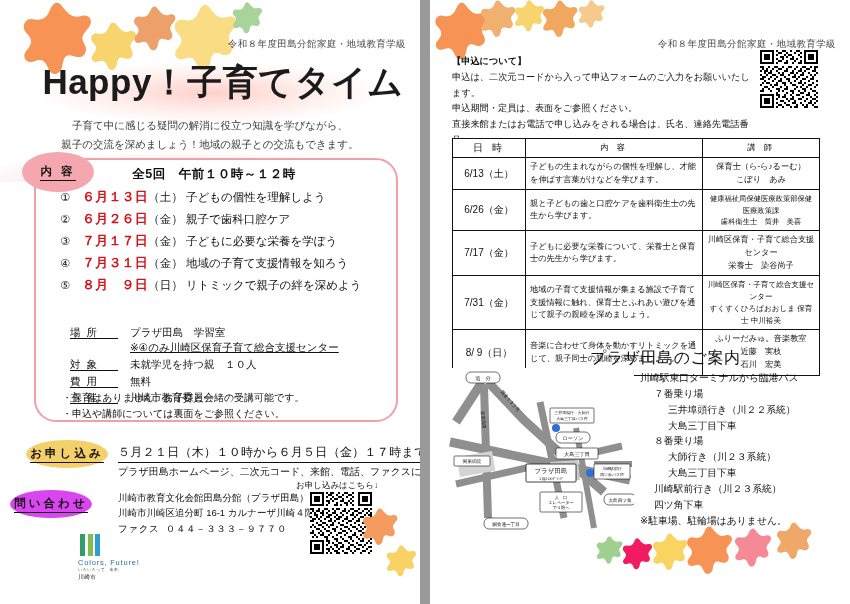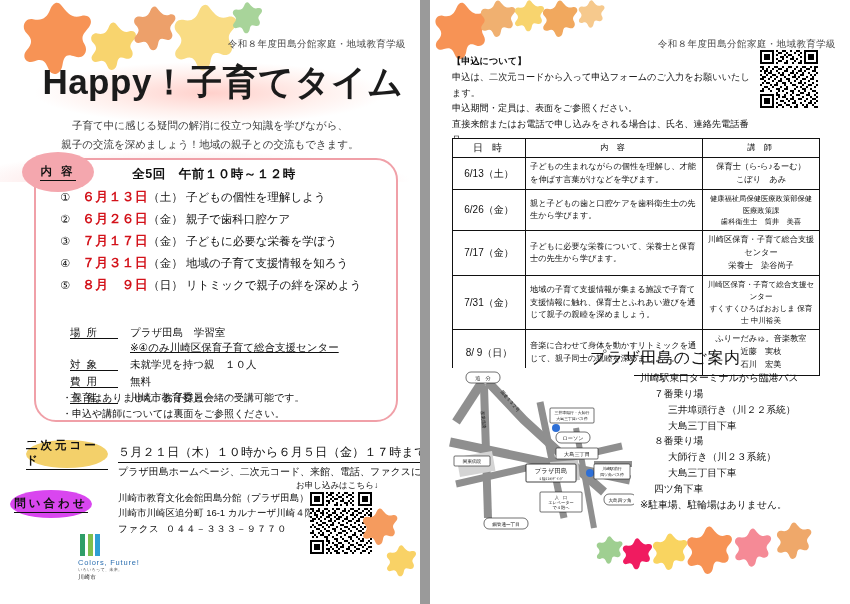--- a/index.html
+++ b/index.html
@@ -218,21 +218,21 @@
 
     <div class="notes">
       <div>・保育はありません。お子様と一緒の受講可能です。</div>
       <div>・申込や講師については裏面をご参照ください。</div>
     </div>
 
     <div class="pill pill-content">
         <span>内 容</span>
       </div>
     <div class="pill pill-apply">
-        <span>二次元コード</span>
+        <span>お申し込み</span>
       </div>
     <div class="pill pill-contact">
         <span>問い合わせ</span>
       </div>
 
     <div class="apply-line1">５月２１日（木）１０時から６月５日（金）１７時まで</div>
     <div class="apply-line2">プラザ田島ホームページ、二次元コード、来館、電話、ファクスにて</div>
 
     <div class="contact-block">
       <div>川崎市教育文化会館田島分館（プラザ田島）</div>
@@ -801,20 +801,21 @@
     <div class="access-title">プラザ田島のご案内</div>
 
     <div class="access-text">
       <div class="i0">川崎駅東口ターミナルから臨港バス</div>
       <div class="i1">７番乗り場</div>
       <div class="i2">三井埠頭行き（川２２系統）</div>
       <div class="i2">大島三丁目下車</div>
       <div class="i1">８番乗り場</div>
       <div class="i2">大師行き（川２３系統）</div>
       <div class="i2">大島三丁目下車</div>
+      <div class="i1">川崎駅前行き（川２３系統）</div>
       <div class="i1">四ツ角下車</div>
       <div class="i0">※駐車場、駐輪場はありません。</div>
     </div>
 
     <div class="map">
       <svg viewBox="0 0 190 166" width="190" height="166">
         <rect width="190" height="166" fill="#fff"></rect>
         <g stroke="#8f8f8f" fill="none" stroke-linecap="butt">
           <path d="M38 14 L12 54" stroke-width="9"></path>
           <path d="M44 14 L80 52 L128 96 L160 124" stroke-width="9"></path>

